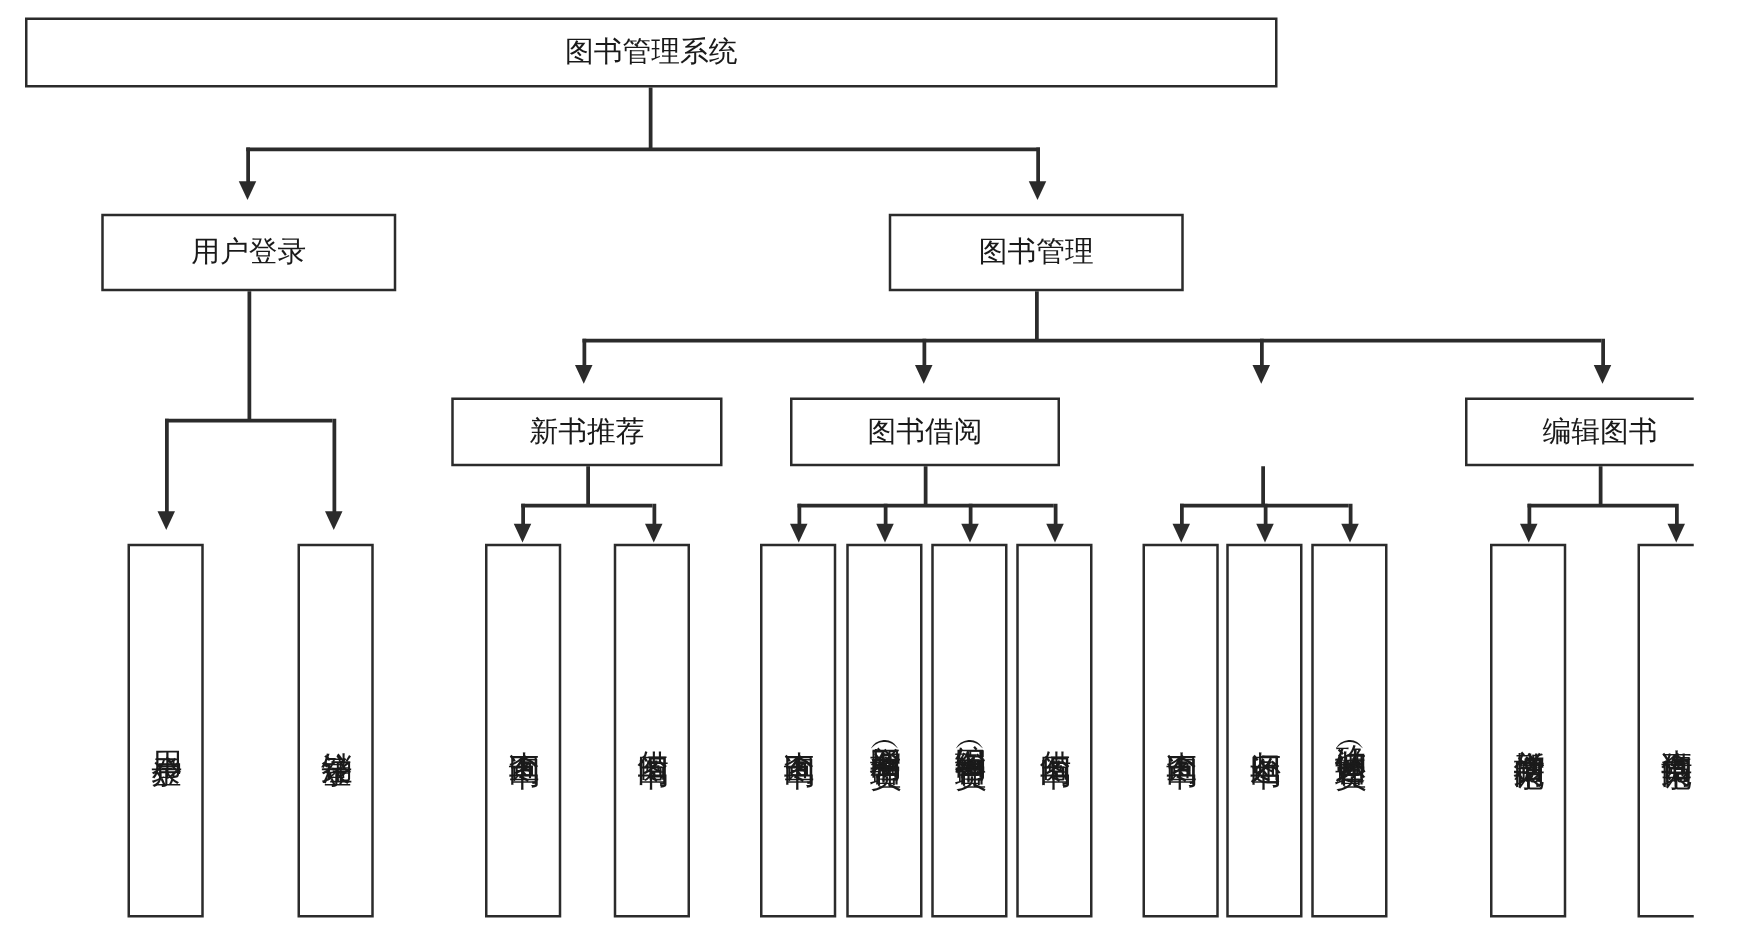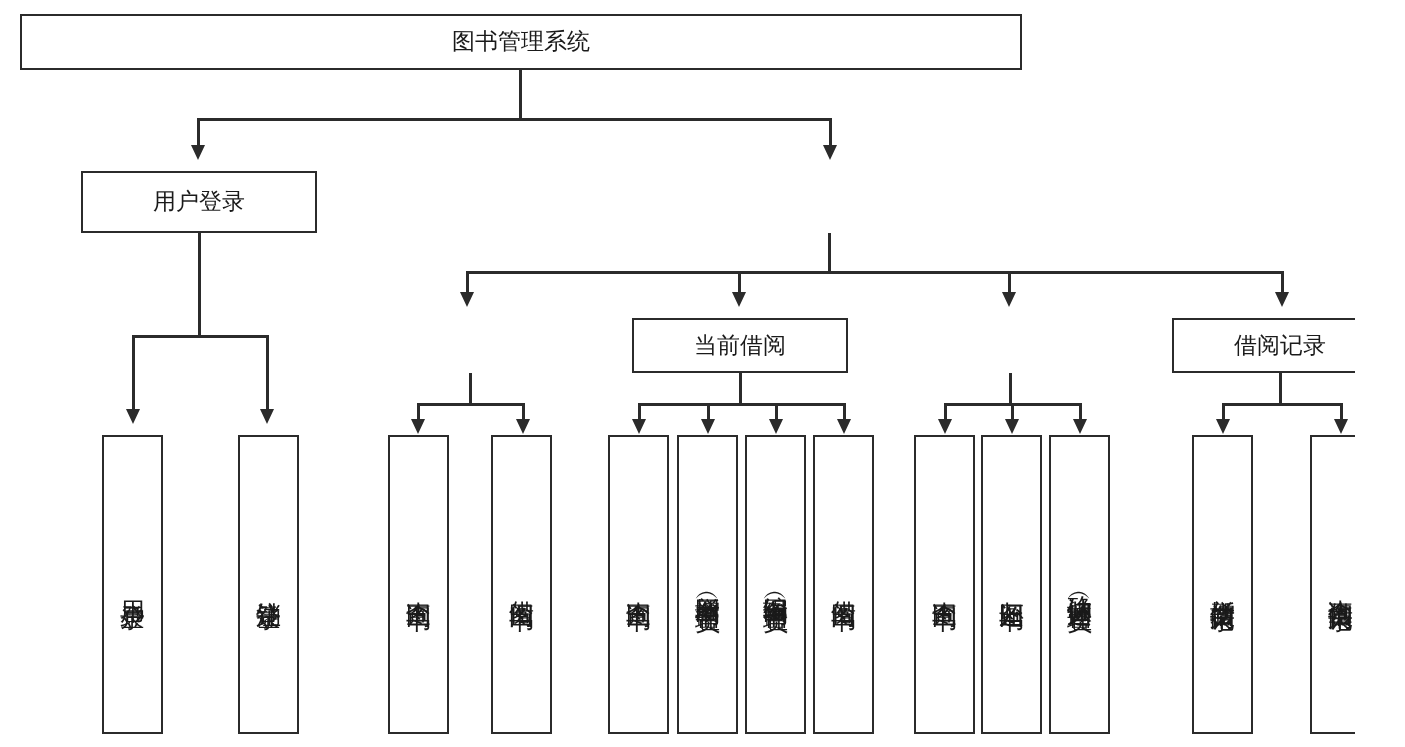--- a/index.html
+++ b/index.html
@@ -95,44 +95,50 @@
 
   <div class="edge edge-v" style="left:197px; top:118px; height:28px;"></div>
   <div class="arrow" style="left:191px; top:145px;"></div>
   <div class="edge edge-v" style="left:829px; top:118px; height:28px;"></div>
   <div class="arrow" style="left:823px; top:145px;"></div>
 
   <div class="node h-node" style="left:81px; top:171px; width:236px; height:62px;">
     <span class="node-label">用户登录</span>
   </div>
 
+  <div class="node h-node" style="left:711px; top:171px; width:236px; height:62px;">
+    <span class="node-label">图书管理</span>
+  </div>
 
   <div class="edge edge-v" style="left:198px; top:233px; height:103px;"></div>
   <div class="edge edge-h" style="left:132px; top:335px; width:134px;"></div>
   <div class="edge edge-v" style="left:132px; top:335px; height:75px;"></div>
   <div class="arrow" style="left:126px; top:409px;"></div>
   <div class="edge edge-v" style="left:266px; top:335px; height:75px;"></div>
   <div class="arrow" style="left:260px; top:409px;"></div>
 
   <div class="edge edge-v" style="left:828px; top:233px; height:40px;"></div>
   <div class="edge edge-h" style="left:466px; top:271px; width:815px;"></div>
   <div class="edge edge-v" style="left:466px; top:271px; height:22px;"></div>
   <div class="arrow" style="left:460px; top:292px;"></div>
   <div class="edge edge-v" style="left:738px; top:271px; height:22px;"></div>
   <div class="arrow" style="left:732px; top:292px;"></div>
   <div class="edge edge-v" style="left:1008px; top:271px; height:22px;"></div>
   <div class="arrow" style="left:1002px; top:292px;"></div>
   <div class="edge edge-v" style="left:1281px; top:271px; height:22px;"></div>
   <div class="arrow" style="left:1275px; top:292px;"></div>
 
+  <div class="node h-node" style="left:361px; top:318px; width:217px; height:55px;">
+    <span class="node-label">新书推荐</span>
+  </div>
   <div class="node h-node" style="left:632px; top:318px; width:216px; height:55px;">
-    <span class="node-label">当前借阅</span>
+    <span class="node-label">图书借阅</span>
   </div>
   <div class="node h-node" style="left:1172px; top:318px; width:216px; height:55px;">
-    <span class="node-label">借阅记录</span>
+    <span class="node-label">编辑图书</span>
   </div>
 
   <div class="edge edge-v" style="left:469px; top:373px; height:32px;"></div>
   <div class="edge edge-h" style="left:417px; top:403px; width:105px;"></div>
   <div class="edge edge-v" style="left:417px; top:403px; height:17px;"></div>
   <div class="arrow" style="left:411px; top:419px;"></div>
   <div class="edge edge-v" style="left:522px; top:403px; height:17px;"></div>
   <div class="arrow" style="left:516px; top:419px;"></div>
 
   <div class="edge edge-v" style="left:739px; top:373px; height:32px;"></div>

